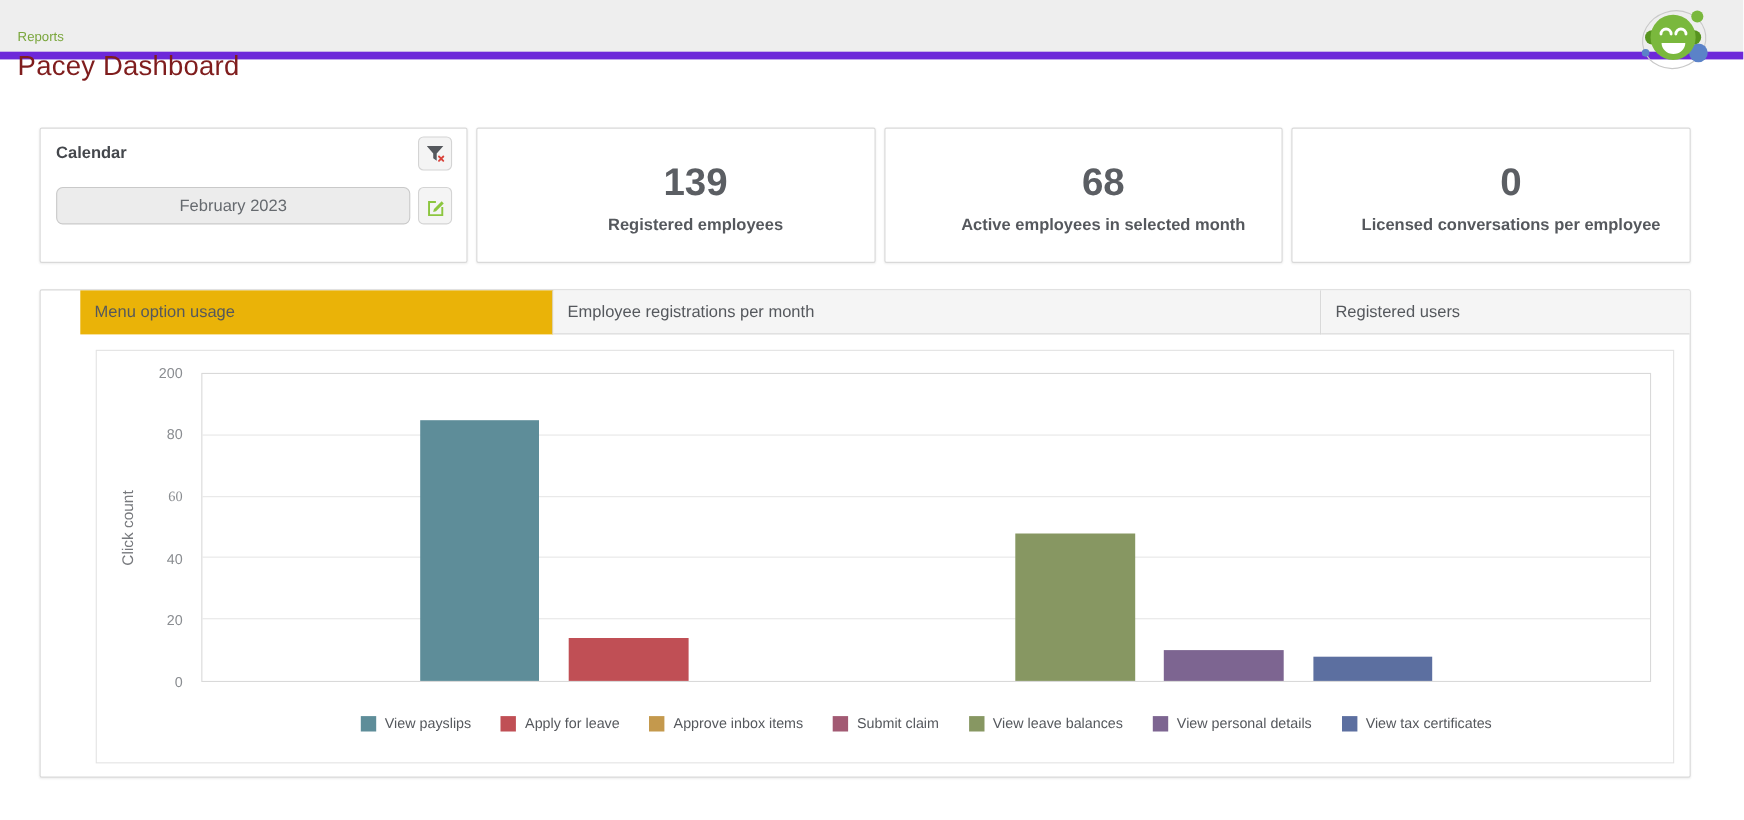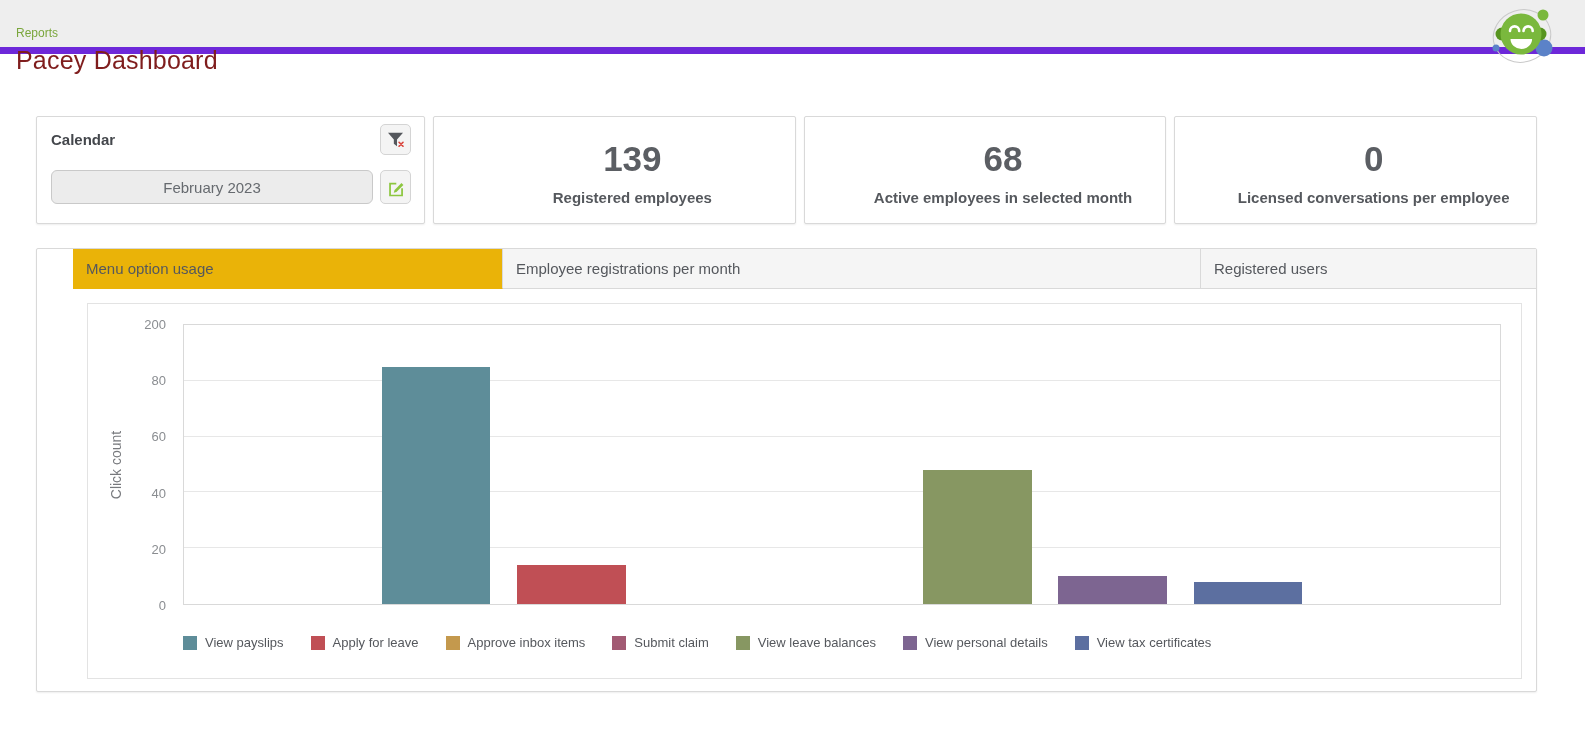--- a/index.html
+++ b/index.html
@@ -8,21 +8,21 @@
 
   
   .app-header { position:relative; height:54px; background:#eeeeee;
                 border-bottom:7px solid #6d28d9; padding:26px 0 0 16px; }
   .breadcrumb { font-size:12px; color:#7aa63c; line-height:15px; cursor:pointer; }
   .page-title { font-size:25px; color:#7f1d1d; margin-top:5px; letter-spacing:.2px; }
   .logo { position:absolute; right:28px; top:2px; width:72px; height:70px; }
 
   
   .main { padding:62px 48px 0 36px; }
-  .cards-row { display:flex; gap:8px; height:108px;border-radius:17px; }
+  .cards-row { display:flex; gap:8px; height:123px;border-radius:17px; }
   .card { background:#fff; border:1px solid #d9d9d9; border-radius:2px;
           box-shadow:0 1px 2px rgba(0,0,0,.07);padding-left:36px; }
 
   
   .calendar-card { width:389px; flex:none; position:relative; padding:12px 14px; }
   .calendar-title { font-size:15px; font-weight:bold; color:#44474c; margin-top:2px; }
   .icon-btn { position:absolute; width:31px; background:#f4f4f4; border:1px solid #d4d4d4;
               border-radius:5px; display:flex; align-items:center; justify-content:center;
               cursor:pointer; }
   .filter-btn { right:13px; top:7px; height:31px; }
@@ -53,21 +53,21 @@
   .plot-area { position:absolute; left:95px; right:20px; top:20px; bottom:73px;
                border:1px solid #d9d9d9; background:#fff; }
   .gridline { position:absolute; left:0; right:0; height:1px; background:#e7e7e7; }
   .bar { position:absolute; bottom:0; }
   .y-ticks { position:absolute; left:0; top:20px; bottom:73px; width:88px; }
   .y-tick { position:absolute; right:10px; transform:translateY(50%);
             font-size:13px; color:#8a8d91; }
   .y-axis-title { position:absolute; left:28px; top:161px; transform:translate(-50%,-50%) rotate(-90deg);
                   font-size:14px; color:#77797d; white-space:nowrap; }
   .legend { position:absolute; left:95px; right:20px; bottom:28px;
-            display:flex; gap:27px; }
+            display:flex; justify-content:center; gap:27px; }
   .legend-item { display:flex; align-items:center; gap:8px; cursor:pointer; }
   .legend-swatch { width:14px; height:14px; flex:none; }
   .legend-label { font-size:13px; color:#55585d; }
 </style>
 </head>
 <body>
 
 <div class="app-header">
   <div class="breadcrumb">Reports</div>
   <div class="page-title">Pacey Dashboard</div>
@@ -129,21 +129,21 @@
       <div class="tab tab-3">Registered users</div>
     </div>
 
     <div class="tab-card-body">
       <div class="chart-wrapper">
         <div class="y-axis-title">Click count</div>
         <div class="y-ticks">
             <div class="y-tick" style="bottom: 0%;">0</div>
             <div class="y-tick" style="bottom: 20%;">20</div>
             <div class="y-tick" style="bottom: 40%;">40</div>
-            <div class="y-tick" style="bottom: 60%;">60</div>
+            <div class="y-tick" style="bottom: 60%; font-family: Liberation Serif, serif;">60</div>
             <div class="y-tick" style="bottom: 80%;">80</div>
             <div class="y-tick" style="bottom: 100%;">200</div>
           </div>
         <div class="plot-area">
             <div class="gridline" style="bottom: 20%;"></div>
             <div class="gridline" style="bottom: 40%;"></div>
             <div class="gridline" style="bottom: 60%;"></div>
             <div class="gridline" style="bottom: 80%;"></div>
             <div class="bar" style="left: 15.03%; width: 8.26%; height: 85%; background: rgb(94, 141, 153);"></div>
             <div class="bar" style="left: 25.31%; width: 8.26%; height: 14%; background: rgb(192, 79, 85);"></div>

